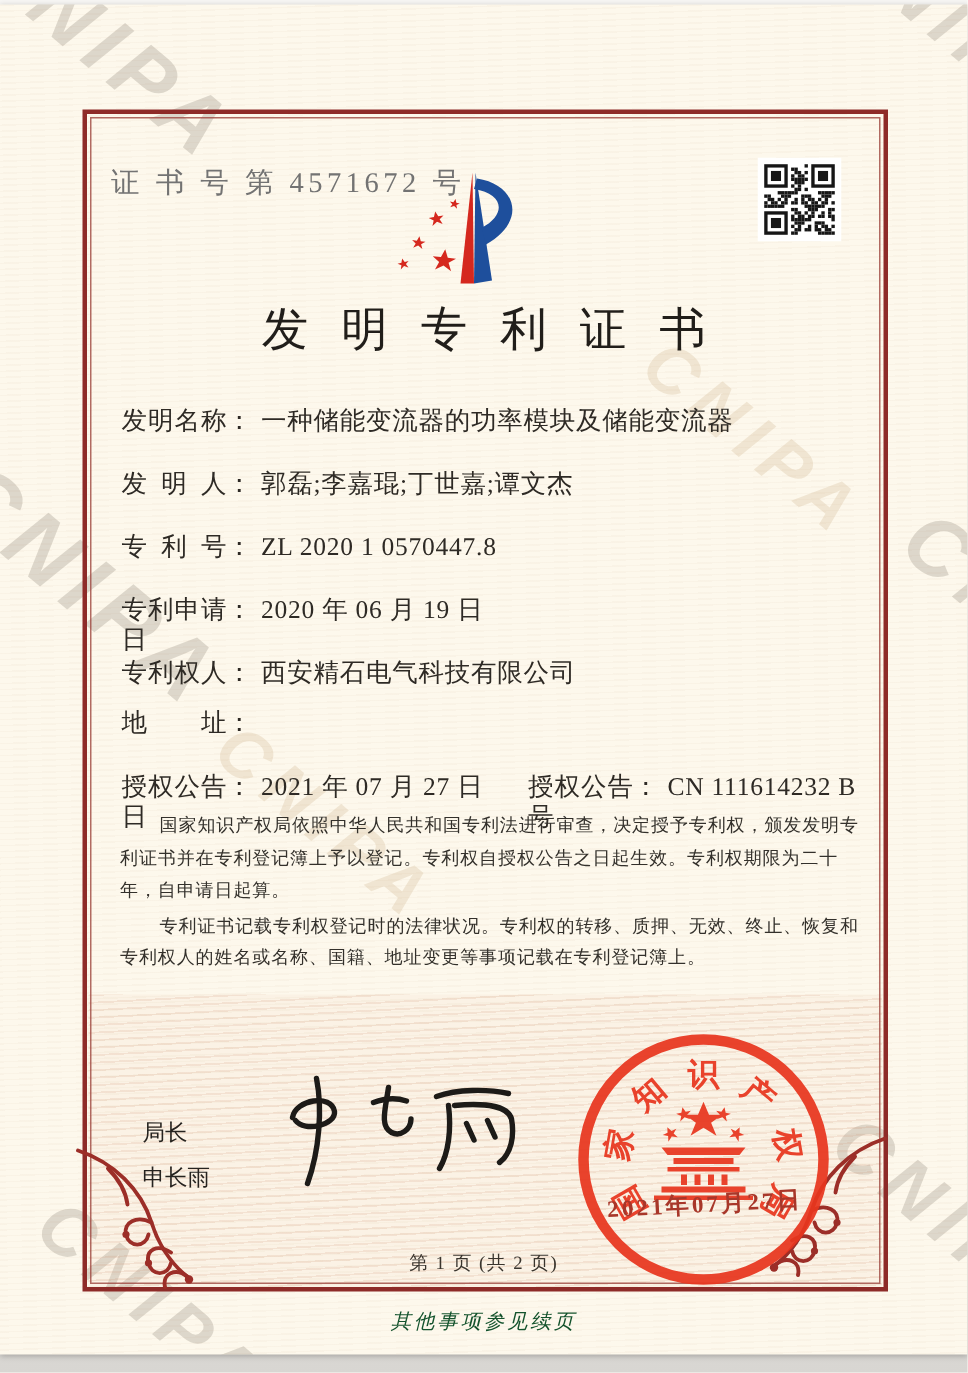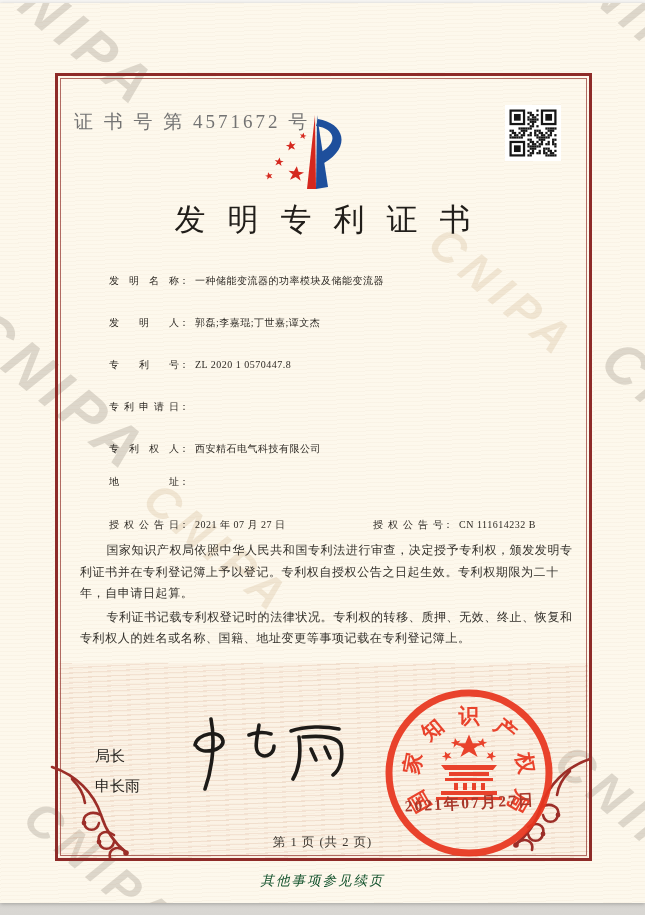--- a/index.html
+++ b/index.html
@@ -43,22 +43,22 @@
   .cert-no{
     position:absolute;left:74px;top:106px;font-size:19px;letter-spacing:3px;color:#737373;
   }
   .qr{position:absolute;left:505px;top:102px;width:56px;height:56px;}
   .logo{position:absolute;left:258px;top:86px;width:112px;height:112px;}
   .title{
     position:absolute;left:0;right:0;top:196px;text-align:center;
     font-size:31px;font-weight:normal;color:#211e1a;
     letter-spacing:22px;text-indent:22px;
   }
-  .row{position:absolute;left:109px;right:62px;display:flex;align-items:flex-start;
-       font-size:10px;color:#2e2a25;line-height:20px;}
+  .row{position:absolute;left:81px;right:62px;display:flex;align-items:flex-start;
+       font-size:17px;color:#2e2a25;line-height:20px;}
   .lbl{display:inline-block;width:70px;text-align:justify;text-align-last:justify;flex:none;}
   .cl{flex:none;margin-right:6px;}
   .val{flex:1 1 auto;letter-spacing:.5px;}
   .val.fix{flex:none;width:178px;}
   .paras{position:absolute;left:80px;width:500px;top:537px;
          font-size:12px;color:#33302b;line-height:21.5px;letter-spacing:.6px;}
   .paras p{margin:0 0 2px 0;text-indent:2.2em;}
   .director{position:absolute;left:95px;top:738px;font-size:15px;color:#26231f;line-height:30px;}
   .signature{position:absolute;left:175px;top:708px;width:185px;height:88px;}
   .seal{position:absolute;left:378px;top:679px;width:182px;height:182px;z-index:3;opacity:.93;}
@@ -294,20 +294,21 @@
     <span class="val">郭磊;李嘉琨;丁世嘉;谭文杰</span>
   </div>
   <div class="row" style="top:352px">
     <span class="lbl">专利号</span>
       <span class="cl">：</span>
     <span class="val">ZL 2020 1 0570447.8</span>
   </div>
   <div class="row" style="top:394px">
     <span class="lbl">专利申请日</span>
       <span class="cl">：</span>
+    <span class="val">2020 年 06 月 19 日</span>
   </div>
   <div class="row" style="top:436px">
     <span class="lbl">专利权人</span>
       <span class="cl">：</span>
     <span class="val">西安精石电气科技有限公司</span>
   </div>
   <div class="row" style="top:469px">
     <span class="lbl">地址</span>
       <span class="cl">：</span>
   </div>

